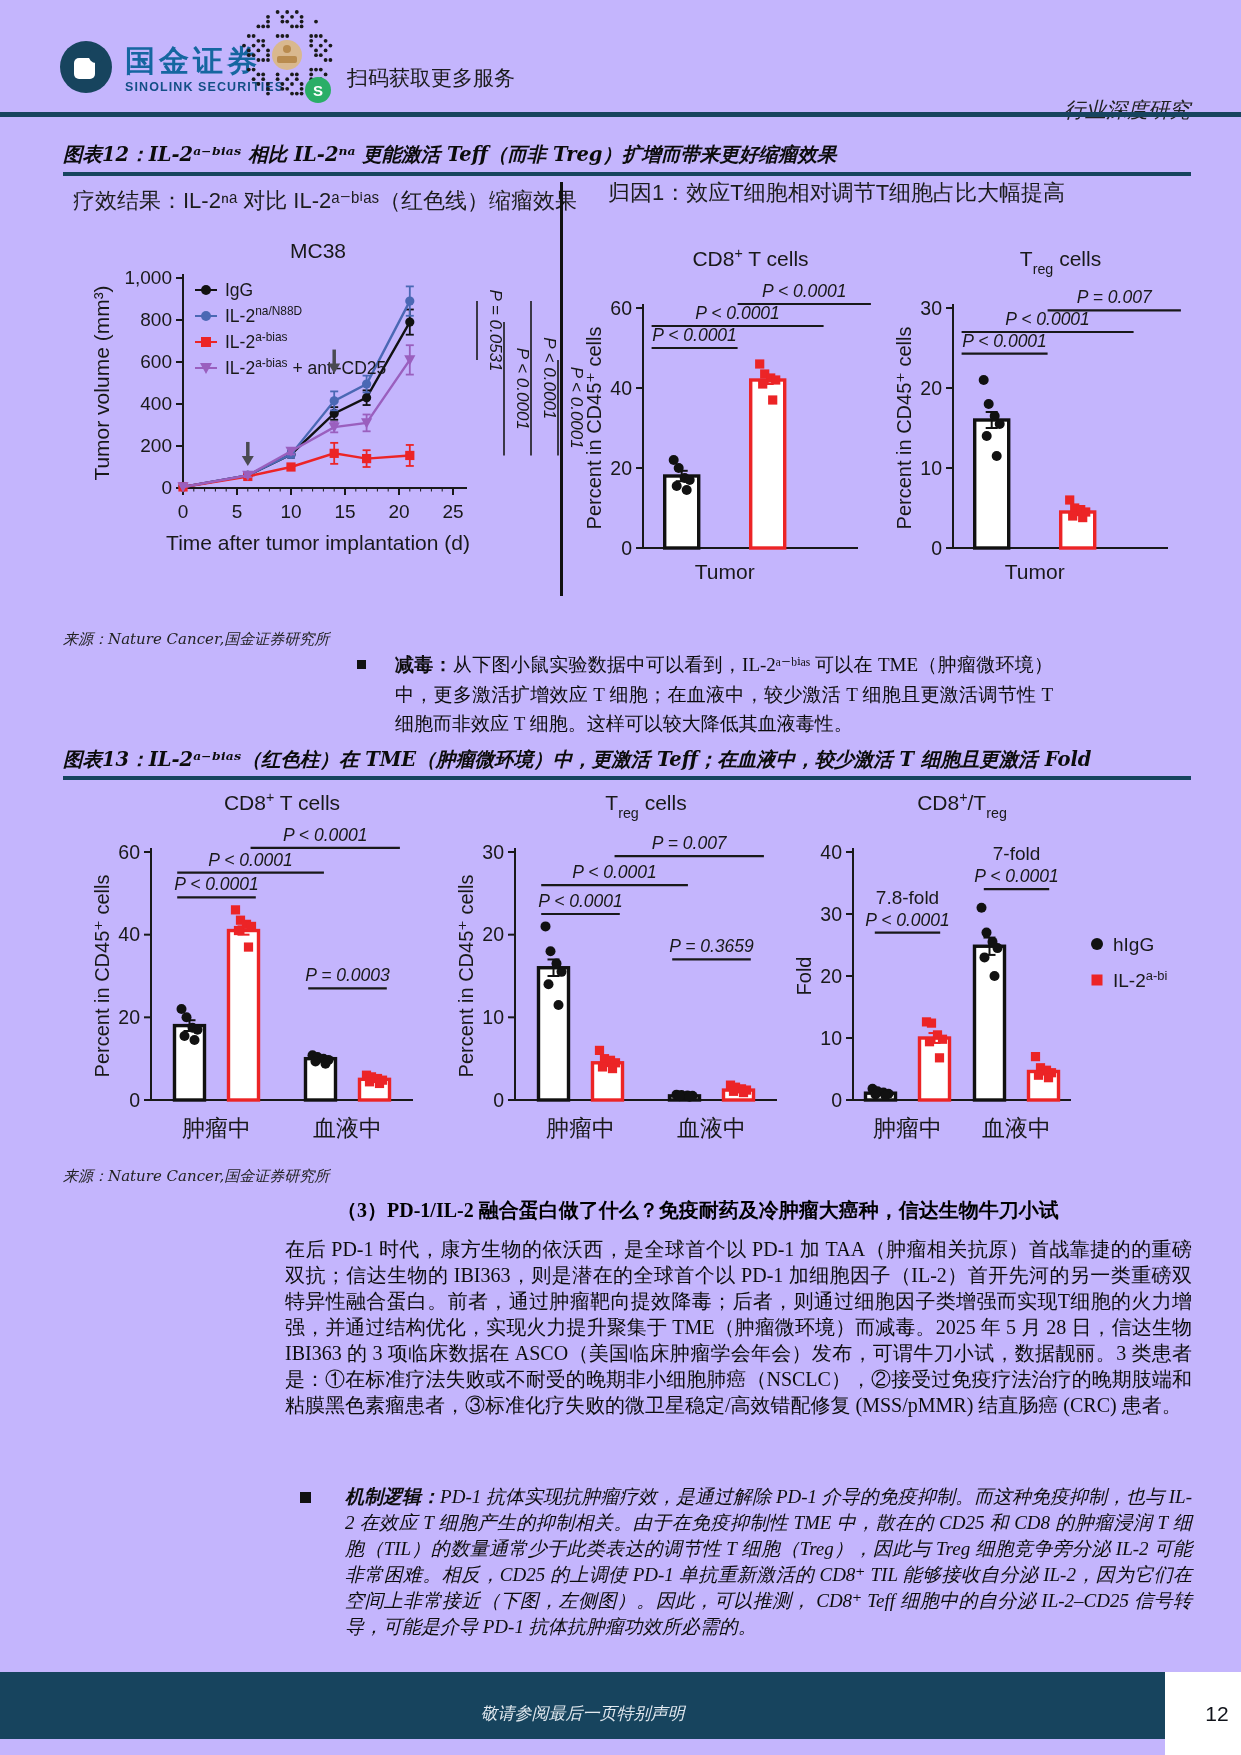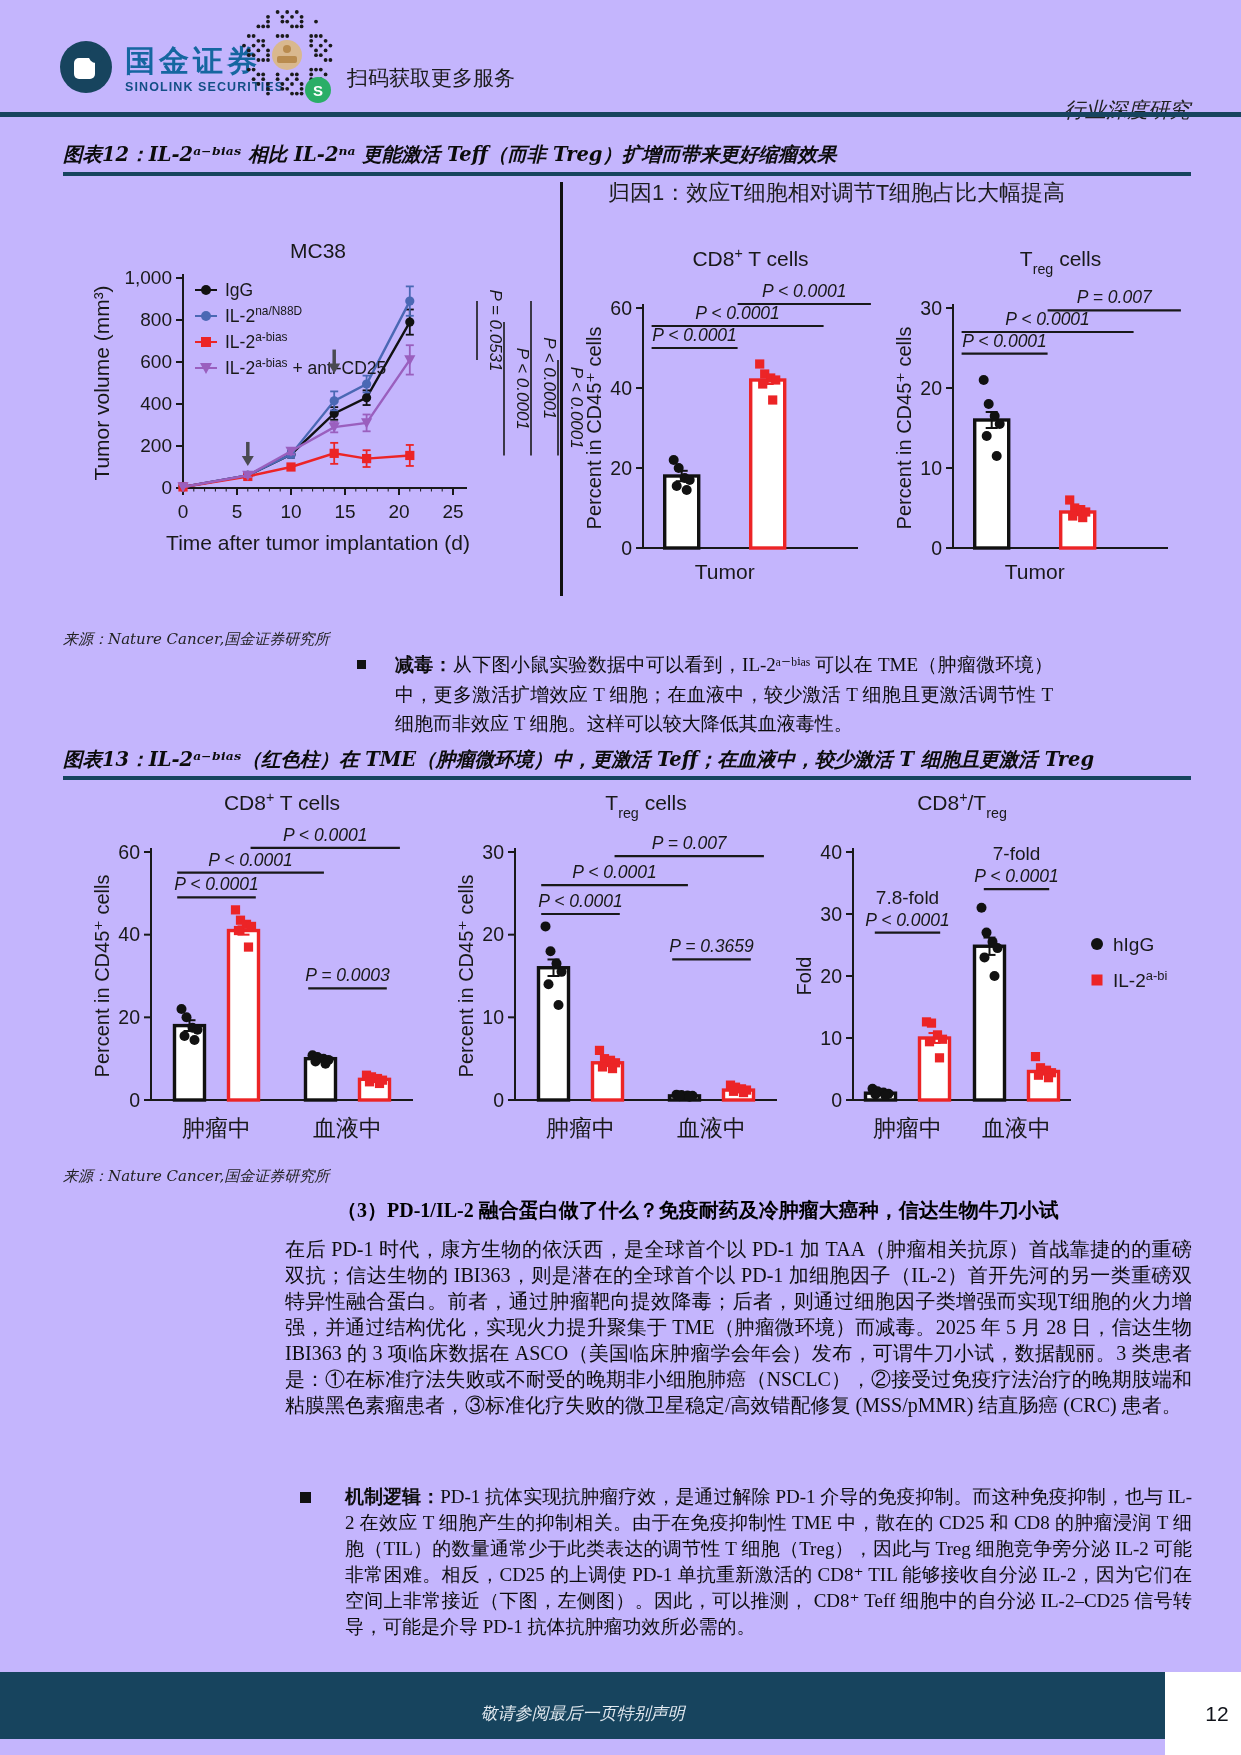--- a/index.html
+++ b/index.html
@@ -145,20 +145,21 @@
         <text x="80" y="90" text-anchor="middle" font-size="15" fill="#ffffff" font-weight="bold">S</text>
       </svg></div>
   <div class="scan-text">扫码获取更多服务</div>
   <div class="report-type">行业深度研究</div>
   <div class="rule" style="top:112px;"></div>
 
   <div class="figtitle" style="left:63px;top:141px;">图表12：IL-2ᵃ⁻ᵇⁱᵃˢ 相比 IL-2ⁿᵃ 更能激活 Teff（而非 Treg）扩增而带来更好缩瘤效果</div>
   <div class="hairline" style="left:63px;top:172px;width:1128px;"></div>
 
   <div class="abs" style="left:63px;top:178px;width:1128px;height:455px;">
+    <div class="panel-h" style="left:10px;top:8px;">疗效结果：IL-2ⁿᵃ 对比 IL-2ᵃ⁻ᵇⁱᵃˢ（红色线）缩瘤效果</div>
     <div class="divider" style="left:497px;top:4px;height:414px;"></div>
     <div class="panel-h" style="left:545px;top:0;">归因1：效应T细胞相对调节T细胞占比大幅提高</div>
     <div class="abs" id="ch-mc38" style="left:20px;top:55px;"><svg width="505" height="392">
           <text x="235" y="25" text-anchor="middle" font-size="21" fill="#191919">MC38</text>
           <line x1="100" y1="41" x2="100" y2="255" stroke="#191919" stroke-width="2"></line>
           <line x1="100" y1="255" x2="384" y2="255" stroke="#191919" stroke-width="2"></line>
           <line x1="93" y1="255" x2="100" y2="255" stroke="#191919" stroke-width="2"></line>
           <text x="89" y="261" text-anchor="end" font-size="19" fill="#191919">0</text>
           <line x1="93" y1="213" x2="100" y2="213" stroke="#191919" stroke-width="2"></line>
           <text x="89" y="219" text-anchor="end" font-size="19" fill="#191919">200</text>
@@ -400,21 +401,21 @@
           <text x="221.25" y="65.4" text-anchor="middle" font-size="17.5" fill="#191919" font-style="italic">P = 0.007</text>
         </svg></div>
   </div>
   <div class="src" style="left:63px;top:630px;">来源：Nature Cancer,国金证券研究所</div>
 
   <div class="bullet" style="left:355px;top:650px;width:698px;line-height:29.5px;">
     <span class="sq" style="left:2px;top:10px;width:9px;height:9px;"></span>
     <span class="bt" style="margin-left:40px;"><b>减毒：</b><span>从下图小鼠实验数据中可以看到，IL-2ᵃ⁻ᵇⁱᵃˢ 可以在 TME（肿瘤微环境）中，更多激活扩增效应 T 细胞；在血液中，较少激活 T 细胞且更激活调节性 T 细胞而非效应 T 细胞。这样可以较大降低其血液毒性。</span></span>
   </div>
 
-  <div class="figtitle" style="left:63px;top:746px;">图表13：IL-2ᵃ⁻ᵇⁱᵃˢ（红色柱）在 TME（肿瘤微环境）中，更激活 Teff；在血液中，较少激活 T 细胞且更激活 Treg</div>
+  <div class="figtitle" style="left:63px;top:746px;">图表13：IL-2ᵃ⁻ᵇⁱᵃˢ（红色柱）在 TME（肿瘤微环境）中，更激活 Teff；在血液中，较少激活 T 细胞且更激活 Fold</div>
   <div class="hairline" style="left:63px;top:776px;width:1128px;"></div>
 
   <div class="abs" style="left:63px;top:782px;width:1128px;height:380px;">
     <div class="abs" id="ch-f13a" style="left:8px;top:0;"><svg width="362" height="375">
           <text x="211" y="28" text-anchor="middle" font-size="21" fill="#191919"><tspan>CD8</tspan><tspan style="baseline-shift:super;font-size:68%">+</tspan><tspan> T cells</tspan></text>
           <line x1="80" y1="66" x2="80" y2="318" stroke="#191919" stroke-width="2"></line>
           <line x1="80" y1="318" x2="342" y2="318" stroke="#191919" stroke-width="2"></line>
           <line x1="73" y1="318" x2="80" y2="318" stroke="#191919" stroke-width="2"></line>
           <text x="69" y="324.5" text-anchor="end" font-size="19.5" fill="#191919">0</text>
           <line x1="73" y1="235.33333333333334" x2="80" y2="235.33333333333334" stroke="#191919" stroke-width="2"></line>
@@ -606,21 +607,21 @@
           <text x="328" y="168.5" text-anchor="start" font-size="19" fill="#191919"><tspan>hIgG</tspan></text>
           <rect x="306.5" y="192.5" width="11" height="11" fill="#ec2426"></rect>
           <text x="328" y="204.5" text-anchor="start" font-size="19" fill="#191919"><tspan>IL-2</tspan><tspan style="baseline-shift:super;font-size:68%">a-bi</tspan></text>
         </svg></div>
   </div>
   <div class="src" style="left:63px;top:1167px;">来源：Nature Cancer,国金证券研究所</div>
 
   <div class="heading" style="left:337px;top:1197px;">（3）PD-1/IL-2 融合蛋白做了什么？免疫耐药及冷肿瘤大癌种，信达生物牛刀小试</div>
   <div class="para" style="left:285px;top:1236px;width:907px;">在后 PD-1 时代，康方生物的依沃西，是全球首个以 PD-1 加 TAA（肿瘤相关抗原）首战靠捷的的重磅双抗；信达生物的 IBI363，则是潜在的全球首个以 PD-1 加细胞因子（IL-2）首开先河的另一类重磅双特异性融合蛋白。前者，通过肿瘤靶向提效降毒；后者，则通过细胞因子类增强而实现T细胞的火力增强，并通过结构优化，实现火力提升聚集于 TME（肿瘤微环境）而减毒。2025 年 5 月 28 日，信达生物 IBI363 的 3 项临床数据在 ASCO（美国临床肿瘤学会年会）发布，可谓牛刀小试，数据靓丽。3 类患者是：①在标准疗法失败或不耐受的晚期非小细胞肺癌（NSCLC），②接受过免疫疗法治疗的晚期肢端和粘膜黑色素瘤患者，③标准化疗失败的微卫星稳定/高效错配修复 (MSS/pMMR) 结直肠癌 (CRC) 患者。</div>
 
-  <div class="bullet" style="left:296px;top:1484px;width:896px;line-height:26px;">
+  <div class="bullet" style="left:296px;top:1484px;width:896px;line-height:26px;font-style:italic;">
     <span class="sq" style="left:4px;top:8px;width:11px;height:11px;"></span>
     <span class="bt" style="margin-left:49px;"><b>机制逻辑：</b><span>PD-1 抗体实现抗肿瘤疗效，是通过解除 PD-1 介导的免疫抑制。而这种免疫抑制，也与 IL-2 在效应 T 细胞产生的抑制相关。由于在免疫抑制性 TME 中，散在的 CD25 和 CD8 的肿瘤浸润 T 细胞（TIL）的数量通常少于此类表达的调节性 T 细胞（Treg），因此与 Treg 细胞竞争旁分泌 IL-2 可能非常困难。相反，CD25 的上调使 PD-1 单抗重新激活的 CD8⁺ TIL 能够接收自分泌 IL-2，因为它们在空间上非常接近（下图，左侧图）。因此，可以推测， CD8⁺ Teff 细胞中的自分泌 IL-2–CD25 信号转导，可能是介导 PD-1 抗体抗肿瘤功效所必需的。</span></span>
   </div>
 
   <div class="footer-bar">
     <div class="disclaimer">敬请参阅最后一页特别声明</div>
     <div class="pagebox">12</div>
   </div>
 
 </div>

